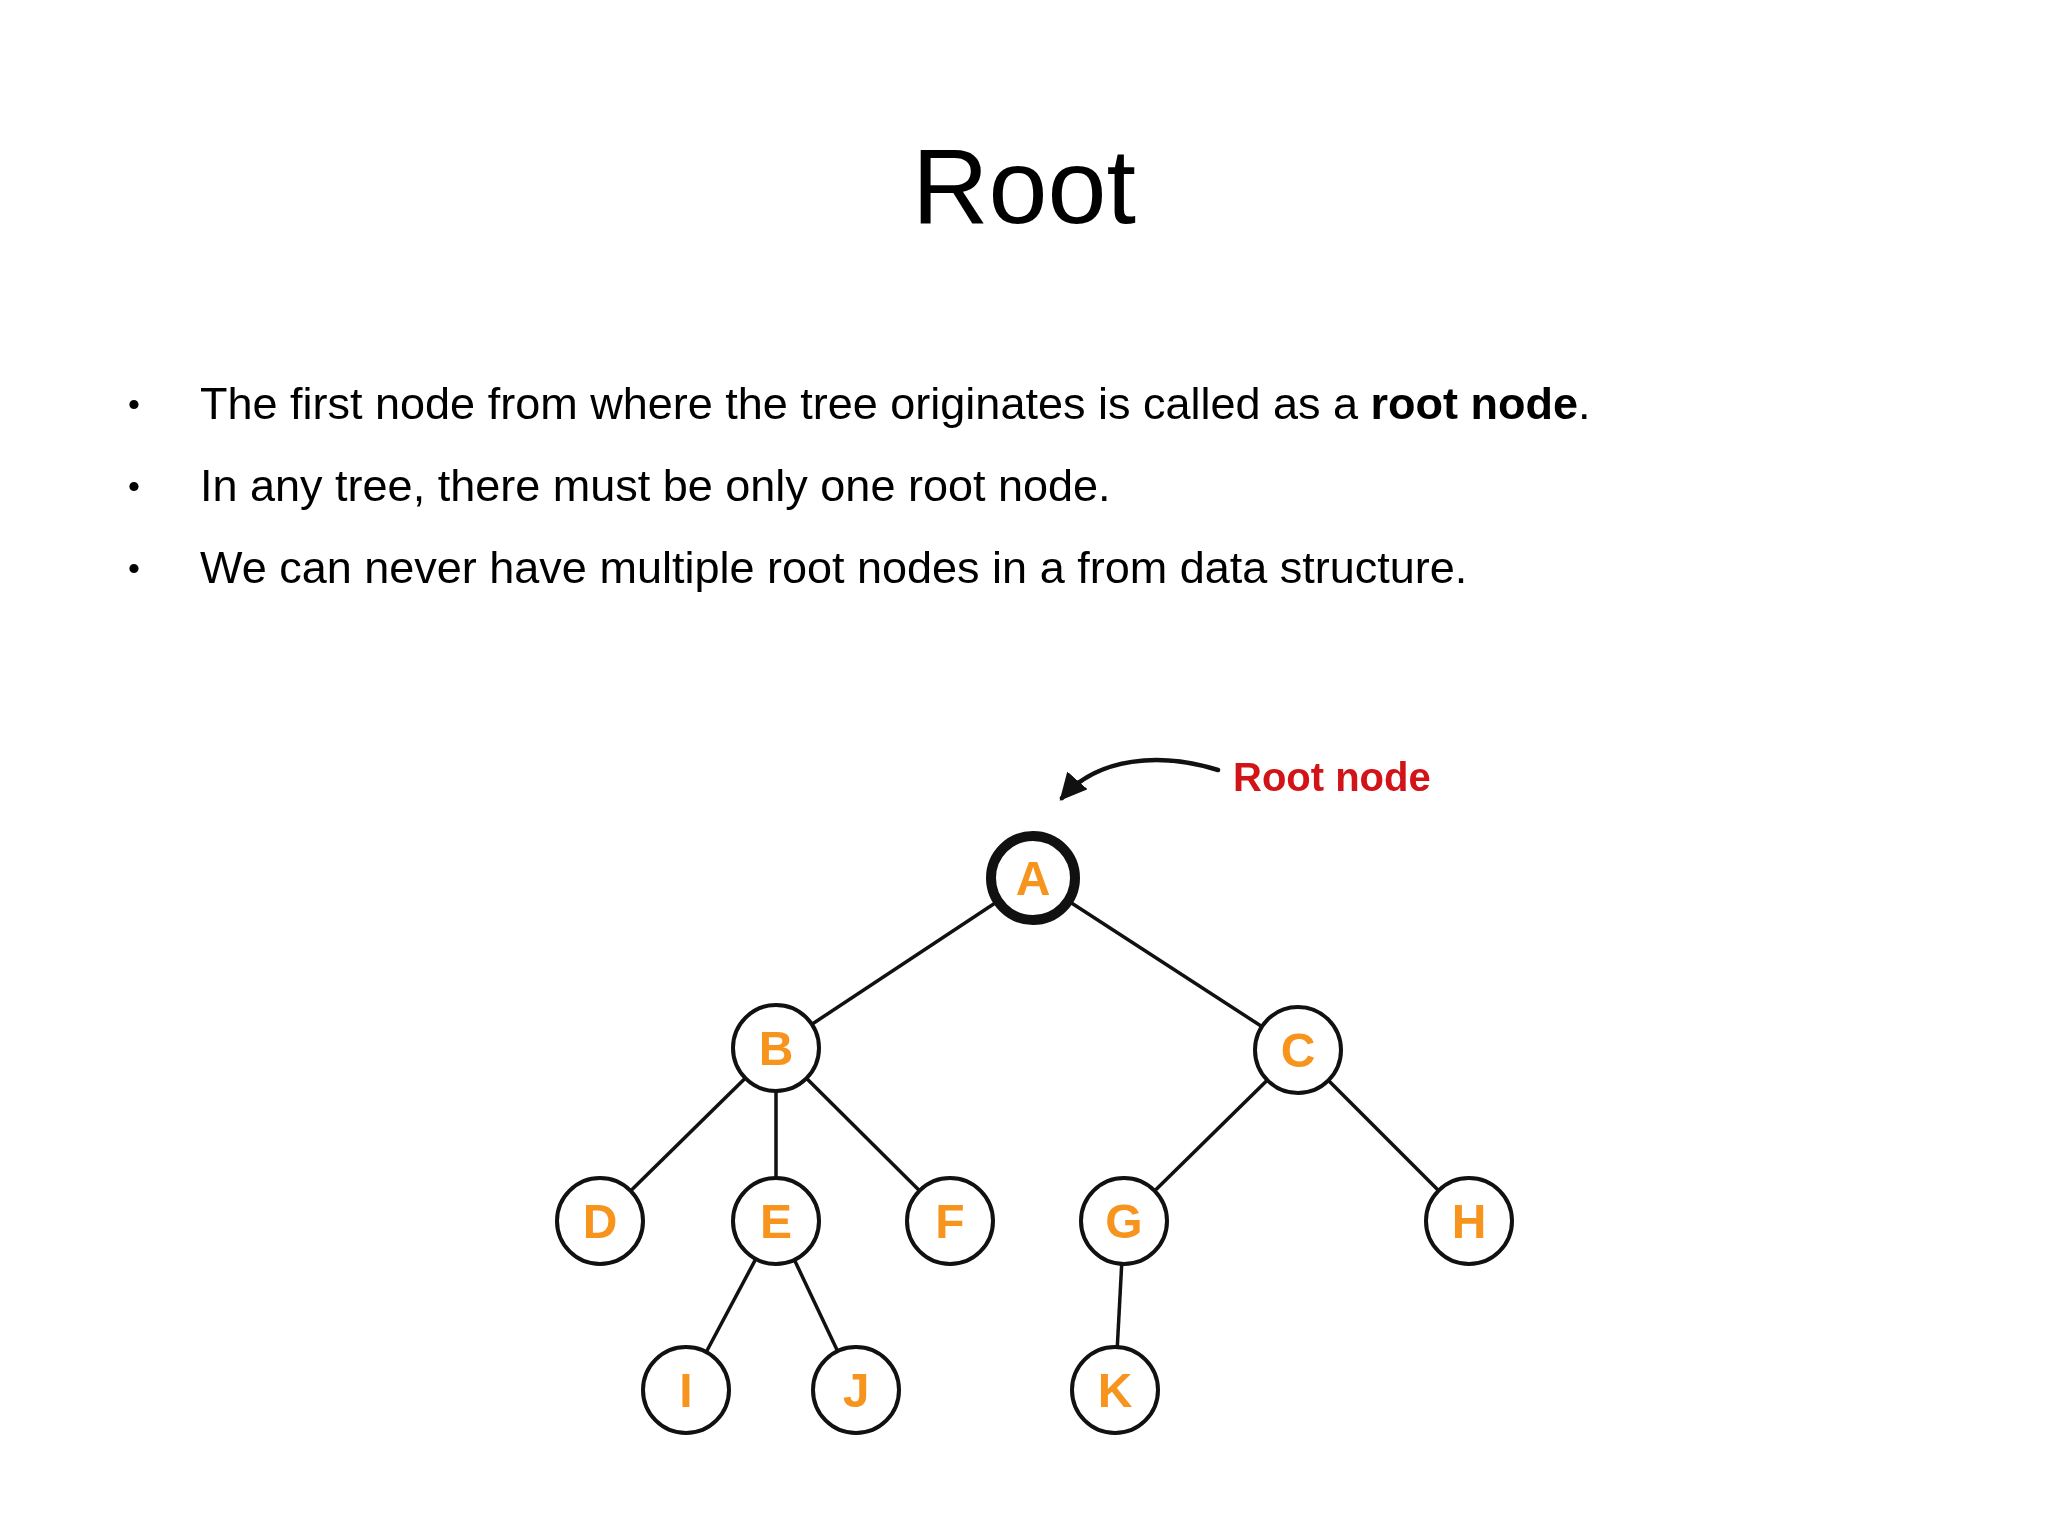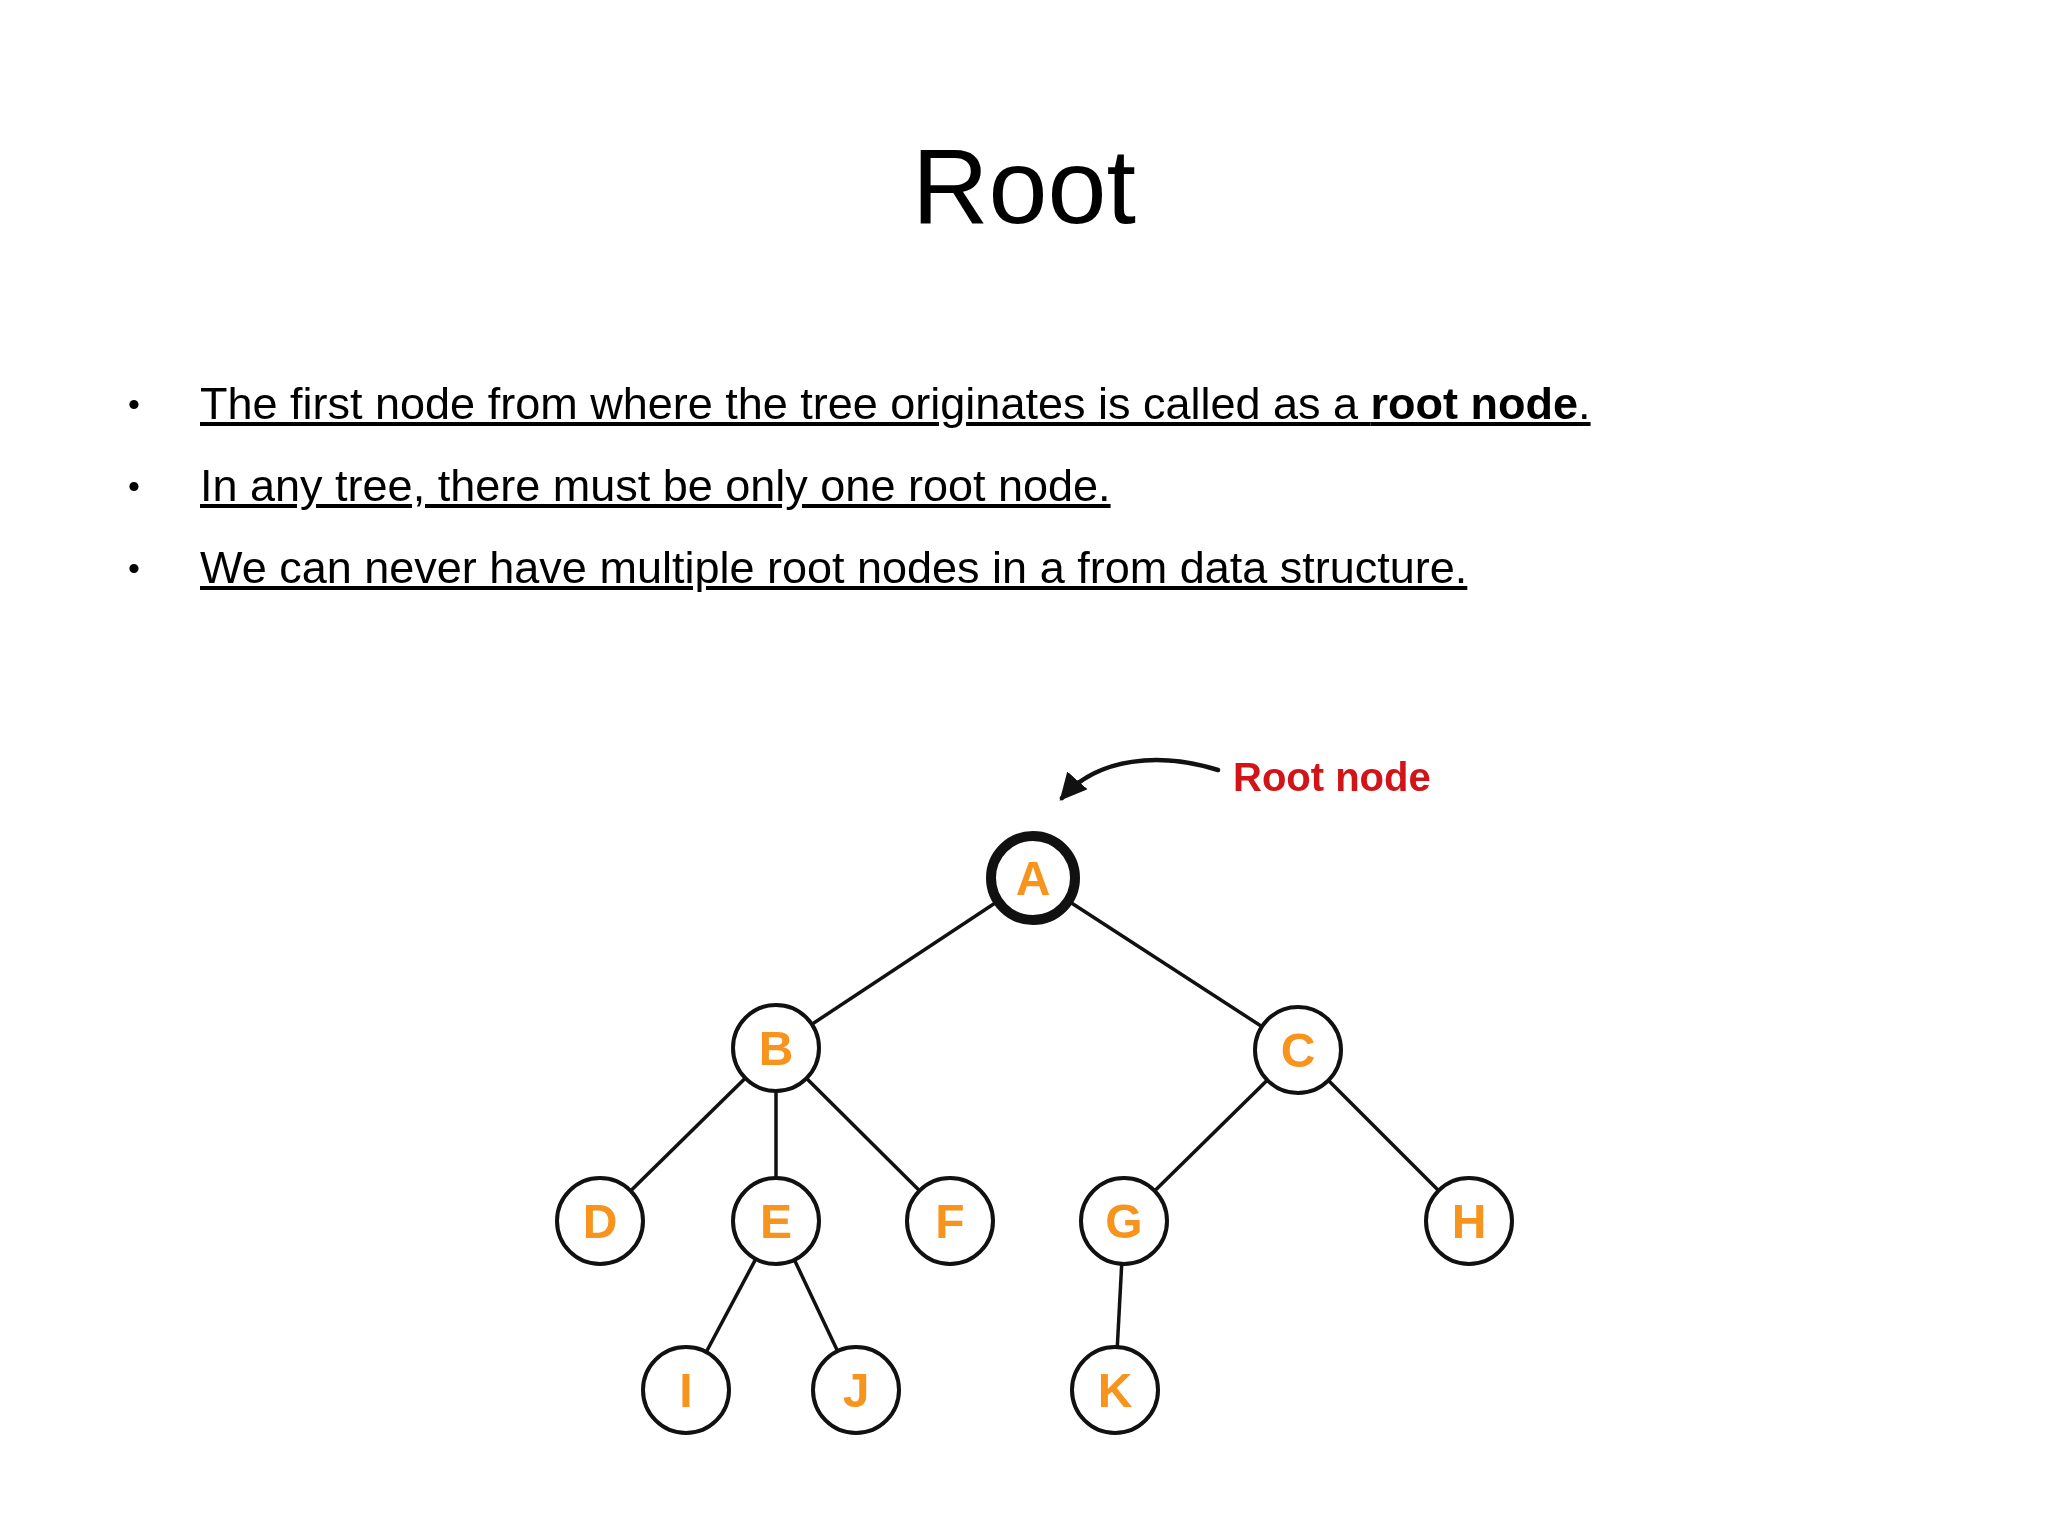--- a/index.html
+++ b/index.html
@@ -41,21 +41,20 @@
   }
   .bullet-dot {
     flex: 0 0 78px;
     font-size: 34px;
     line-height: 82px;
     padding-left: 6px;
     box-sizing: border-box;
   }
   .bullet-text {
     flex: 1;
-    text-decoration: underline;
   }
   .bold-seg {
     font-weight: 700;
   }
   .diagram-svg {
     position: absolute;
     top: 0;
     left: 0;
     width: 2048px;
     height: 1536px;

